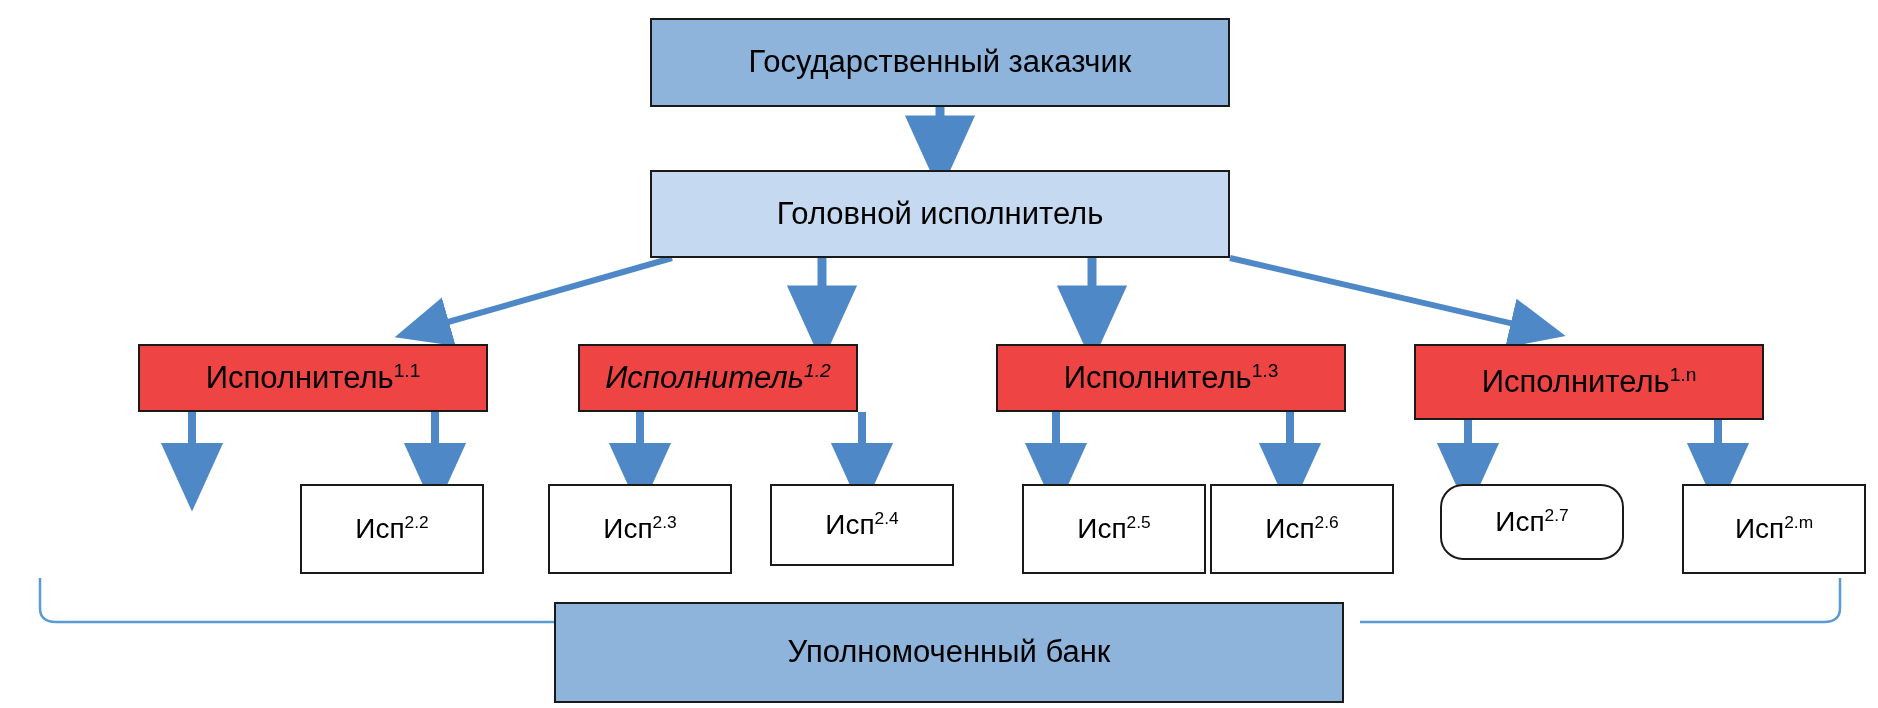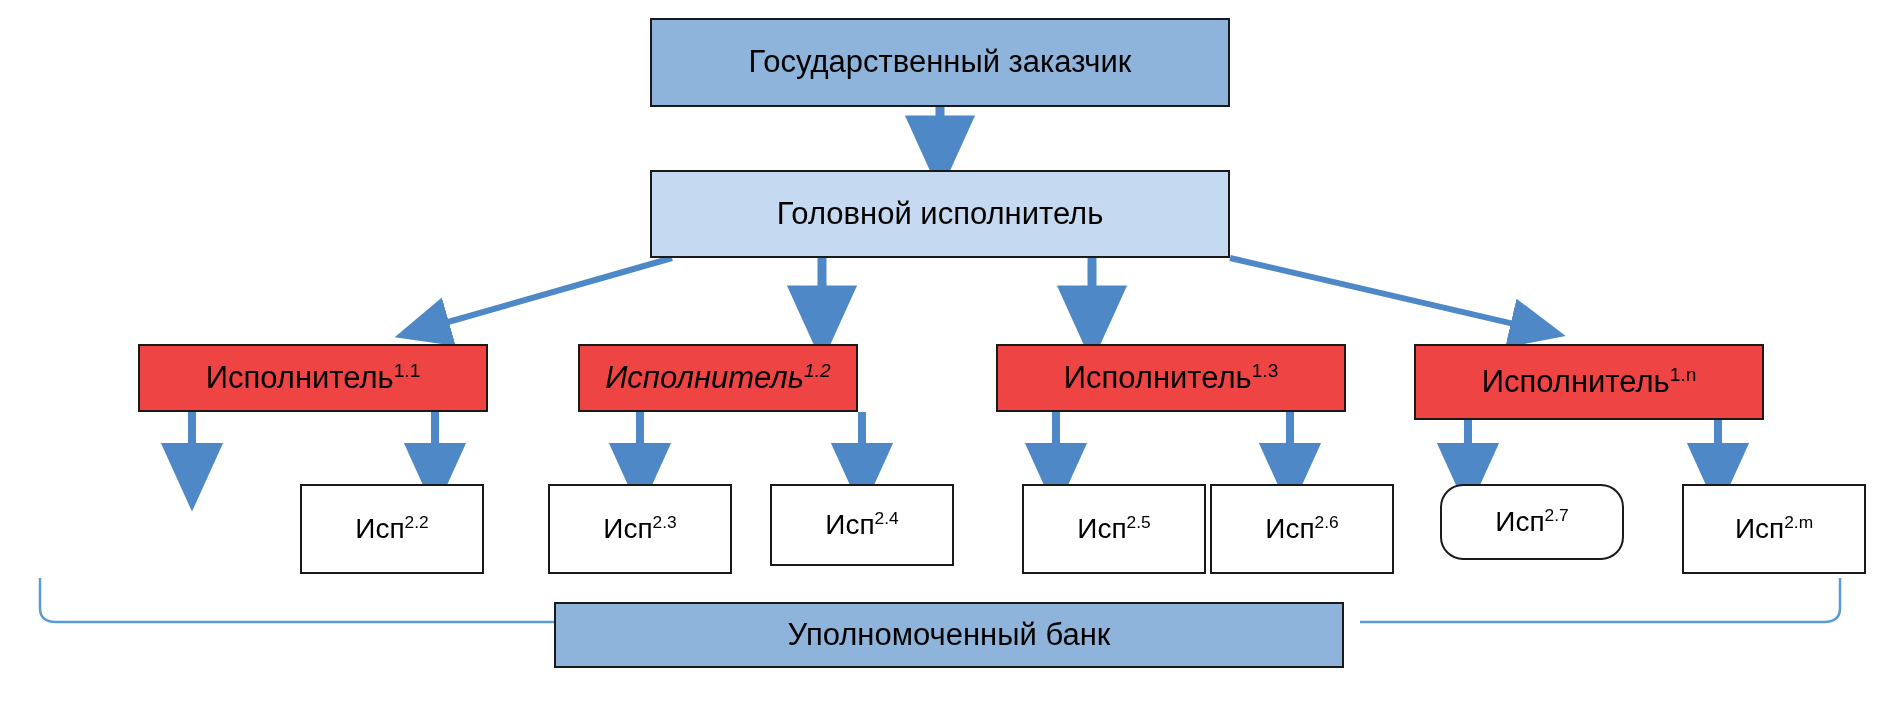--- a/index.html
+++ b/index.html
@@ -202,17 +202,17 @@
       <span>Исп</span><sup>2.7</sup>
     </span>
   </div>
 
   <div class="node tier-sub" style="left:1682px; top:484px; width:184px; height:90px;">
     <span class="lbl">
       <span>Исп</span><sup>2.m</sup>
     </span>
   </div>
 
-  <div class="node tier-bank" style="left:554px; top:602px; width:790px; height:66px;">
+  <div class="node tier-bank" style="left:554px; top:602px; width:790px; height:101px;">
     <span class="lbl">Уполномоченный банк</span>
   </div>
 
 </div>
 
 </body></html>

